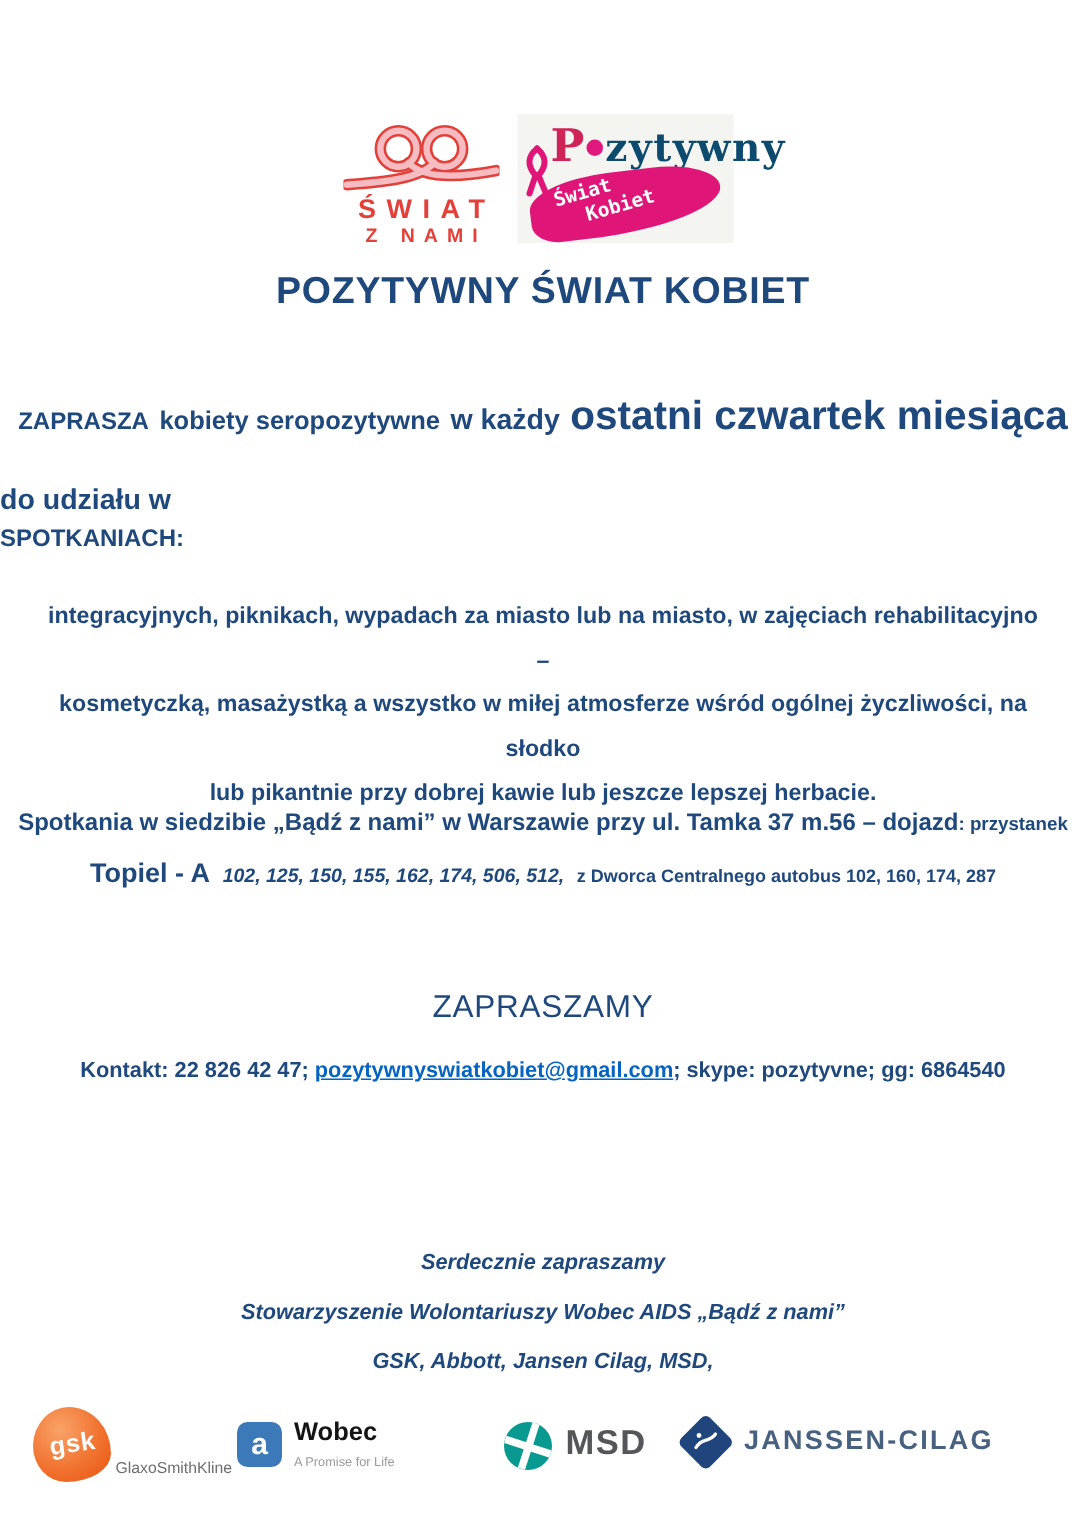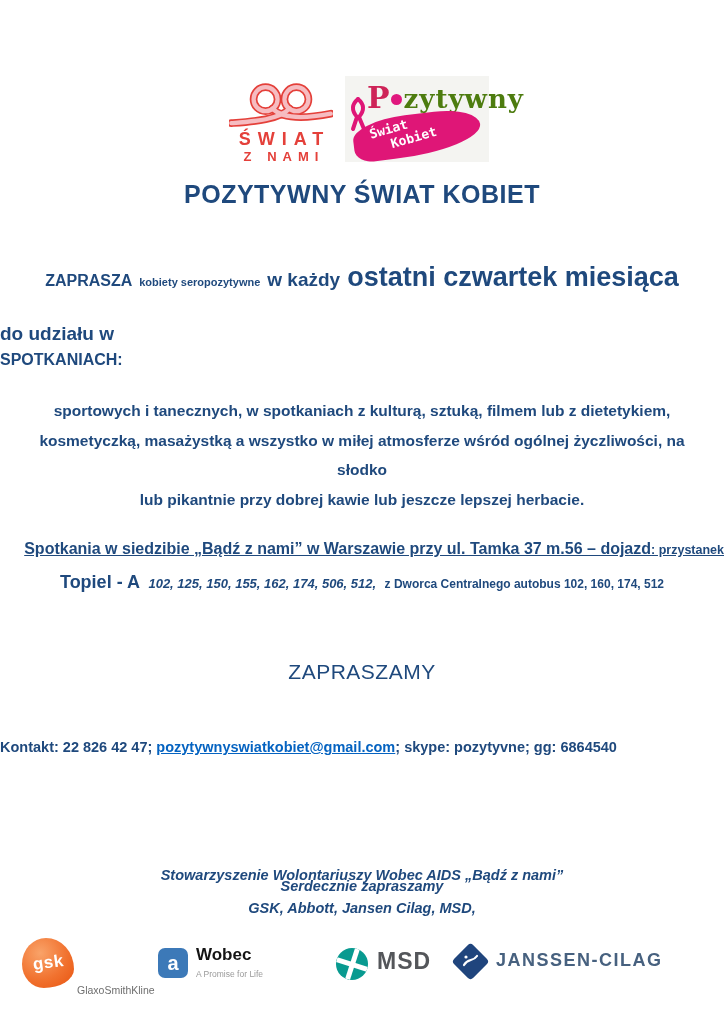--- a/index.html
+++ b/index.html
@@ -14,72 +14,72 @@
   .badz-logo { position:absolute; left:229px; top:82px; width:104px; height:82px; text-align:center; }
   .badz-logo svg { display:block; margin:0 auto; }
   .badz-line1 { font-size:18px; font-weight:bold; color:#E4403A; letter-spacing:7px; line-height:1.05; padding-left:7px; }
   .badz-line2 { font-size:13px; font-weight:bold; color:#E4403A; letter-spacing:6px; line-height:1.2; padding-left:6px; }
 
   .poz-logo { position:absolute; left:345px; top:76px; width:144px; height:86px; background:#F4F4F1; }
   .poz-ribbon { position:absolute; left:4px; top:20px; }
   .poz-word { position:absolute; left:22px; top:4px; font-family:"DejaVu Serif", serif; font-weight:bold; white-space:nowrap; }
   .poz-p   { font-size:30px; color:#CE2458; }
   .poz-dot { display:inline-block; width:11px; height:11px; border-radius:50%; background:#E0187E; margin:0 2px 3px 1px; }
-  .poz-rest{ font-size:26px; color:#4d7c0f; letter-spacing:1px; }
+  .poz-rest{ font-size:26px; color:#0c4a6e; letter-spacing:1px; }
   .poz-blob{ position:absolute; left:8px; top:38px; width:128px; height:42px; background:#DF1677;
              border-radius:55% 45% 90% 20% / 60% 55% 75% 40%; transform:rotate(-7deg); }
   .poz-blob-text { position:absolute; left:18px; top:3px; transform:rotate(-9deg);
              font-family:"DejaVu Sans Mono", monospace; font-weight:bold; font-size:13px; color:#fff; line-height:1.15; }
   .poz-blob-text .l2 { padding-left:18px; display:block; }
 
   
   .doc-title { position:absolute; left:0; top:180px; width:100%; text-align:center;
                font-size:25px; font-weight:bold; letter-spacing:0.5px; }
   .invite-row { position:absolute; left:0; top:262px; width:100%; display:flex;
                 justify-content:center; align-items:baseline; gap:7px; white-space:nowrap; }
   .inv-zaprasza { font-size:16px; font-weight:bold; }
-  .inv-audience { font-size:11px; font-weight:bold; }
+  .inv-audience { font-size:17px; font-weight:bold; }
   .inv-every    { font-size:19px; font-weight:bold; }
   .inv-when     { font-size:27px; font-weight:bold; }
   .participation-row { position:absolute; left:0; top:323px; width:100%; display:flex;
                 justify-content:center; align-items:baseline; gap:6px;flex-direction:column; }
   .part-lead  { font-size:19px; font-weight:bold; }
   .part-meet  { font-size:16px; font-weight:bold; }
 
   .description { position:absolute; left:32px; top:396px; width:660px; text-align:center;
                  font-size:15.5px; font-weight:bold; line-height:29.5px; }
   .description span { display:block; }
 
-  .venue-main { position:absolute; left:0; top:540px; width:100%; text-align:right; white-space:nowrap;text-decoration:underline; }
+  .venue-main { position:absolute; left:0; top:540px; width:100%; text-align:center; white-space:nowrap; }
   .venue-main .vm-big   { font-size:16px; font-weight:bold; }
   .venue-main .vm-small { font-size:12.5px; font-weight:bold; }
   .venue-stop { position:absolute; left:0; top:572px; width:100%; text-align:center; white-space:nowrap; }
   .venue-stop .vs-bold   { font-size:18px; font-weight:bold; }
   .venue-stop .vs-italic { font-size:13px; font-weight:bold; font-style:italic; margin-left:4px; }
   .venue-stop .vs-extra  { font-size:12px; font-weight:bold; margin-left:4px; }
 
   .zapraszamy { position:absolute; left:0; top:660px; width:100%; text-align:center;
                 font-size:21px; font-weight:normal; letter-spacing:0.5px; }
 
-  .contact { position:absolute; left:0; top:706px; width:100%; 
-             font-size:14.5px; font-weight:bold;margin-top:33px; }
+  .contact { position:absolute; left:0; top:706px; width:100%; text-align:center;
+             font-size:14.5px; font-weight:bold; }
   .contact a { color:#0563C1; text-decoration:underline; margin-left:4px; font-weight:bold; }
 
   .closing { position:absolute; left:0; width:100%; text-align:center;
              font-size:14.5px; font-weight:bold; font-style:italic; }
-  .closing.c1 { top:834px;margin-top:44px; } .closing.c2 { top:867px; } .closing.c3 { top:900px; }
+  .closing.c1 { top:834px; } .closing.c2 { top:867px; } .closing.c3 { top:900px; }
 
   
   .gsk-logo { position:absolute; left:22px; top:936px; width:130px; height:58px; }
   .gsk-blob { position:absolute; left:0; top:2px; width:52px; height:50px;
               background:radial-gradient(circle at 35% 30%, #F9A369 0%, #F1722F 55%, #E8530F 100%);
               border-radius:46% 54% 58% 42% / 52% 62% 38% 48%;
               display:flex; align-items:center; justify-content:center; }
   .gsk-abbr { color:#fff; font-weight:bold; font-size:17px; transform:rotate(-8deg); letter-spacing:0.5px; }
-  .gsk-name { position:absolute; left:55px; top:48px; font-size:10.5px; color:#6E6E6E; }
+  .gsk-name { position:absolute; left:55px; top:37px; font-size:10.5px; color:#6E6E6E; }
 
   .abbott-logo { position:absolute; left:158px; top:946px; display:flex; align-items:flex-start; gap:8px; }
   .abbott-sym { width:30px; height:30px; background:#3C79B8; border-radius:7px; margin-top:2px;
                 display:flex; align-items:center; justify-content:center;
                 color:#fff; font-weight:bold; font-size:20px; line-height:1; }
   .abbott-name { font-size:17px; font-weight:bold; color:#141414; line-height:1.1; }
   .abbott-tag  { font-size:8.5px; color:#9a9a9a; margin-top:4px; }
 
   .msd-logo { position:absolute; left:336px; top:948px; display:flex; align-items:flex-start; gap:9px; }
   .msd-sym { position:relative; width:32px; height:32px; background:#089A90; border-radius:50%; overflow:hidden; }
@@ -143,32 +143,32 @@
     <span class="inv-every">w każdy</span>
     <span class="inv-when">ostatni czwartek miesiąca</span>
   </div>
 
   <div class="participation-row">
     <span class="part-lead">do udziału w</span>
     <span class="part-meet">SPOTKANIACH:</span>
   </div>
 
   <div class="description">
-    <span>sportowych i tanecznych, w spotkaniach z kulturą, sztuką, filmem lub z dietetykiem,</span>
+    <span>integracyjnych, piknikach, wypadach za miasto lub na miasto, w zajęciach rehabilitacyjno –</span>
     <span>kosmetyczką, masażystką a wszystko w miłej atmosferze wśród ogólnej życzliwości, na słodko</span>
     <span>lub pikantnie przy dobrej kawie lub jeszcze lepszej herbacie.</span>
   </div>
 
   <div class="venue-main">
     <span class="vm-big">Spotkania w siedzibie „Bądź z nami” w Warszawie przy ul. Tamka 37 m.56 – dojazd</span><span class="vm-small">: przystanek</span>
   </div>
   <div class="venue-stop">
     <span class="vs-bold">Topiel - A</span>
     <span class="vs-italic">102, 125, 150, 155, 162, 174, 506, 512,</span>
-    <span class="vs-extra">z Dworca Centralnego autobus 102, 160, 174, 512</span>
+    <span class="vs-extra">z Dworca Centralnego autobus 102, 160, 174, 287</span>
   </div>
 
   <div class="zapraszamy">ZAPRASZAMY</div>
 
   <div class="contact">
     <span>Kontakt: 22 826 42 47;</span><a href="#">pozytywnyswiatkobiet@gmail.com</a><span>; skype: pozytyvne; gg: 6864540</span>
   </div>
 
   <div class="closing c1">Serdecznie zapraszamy</div>
   <div class="closing c2">Stowarzyszenie Wolontariuszy Wobec AIDS „Bądź z nami”</div>

